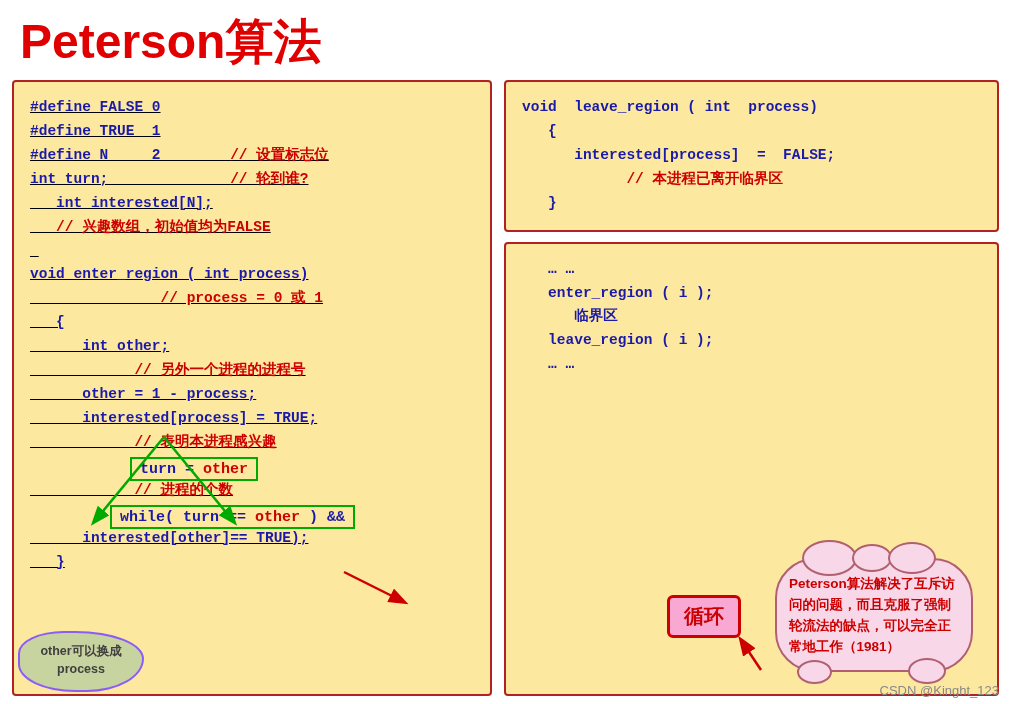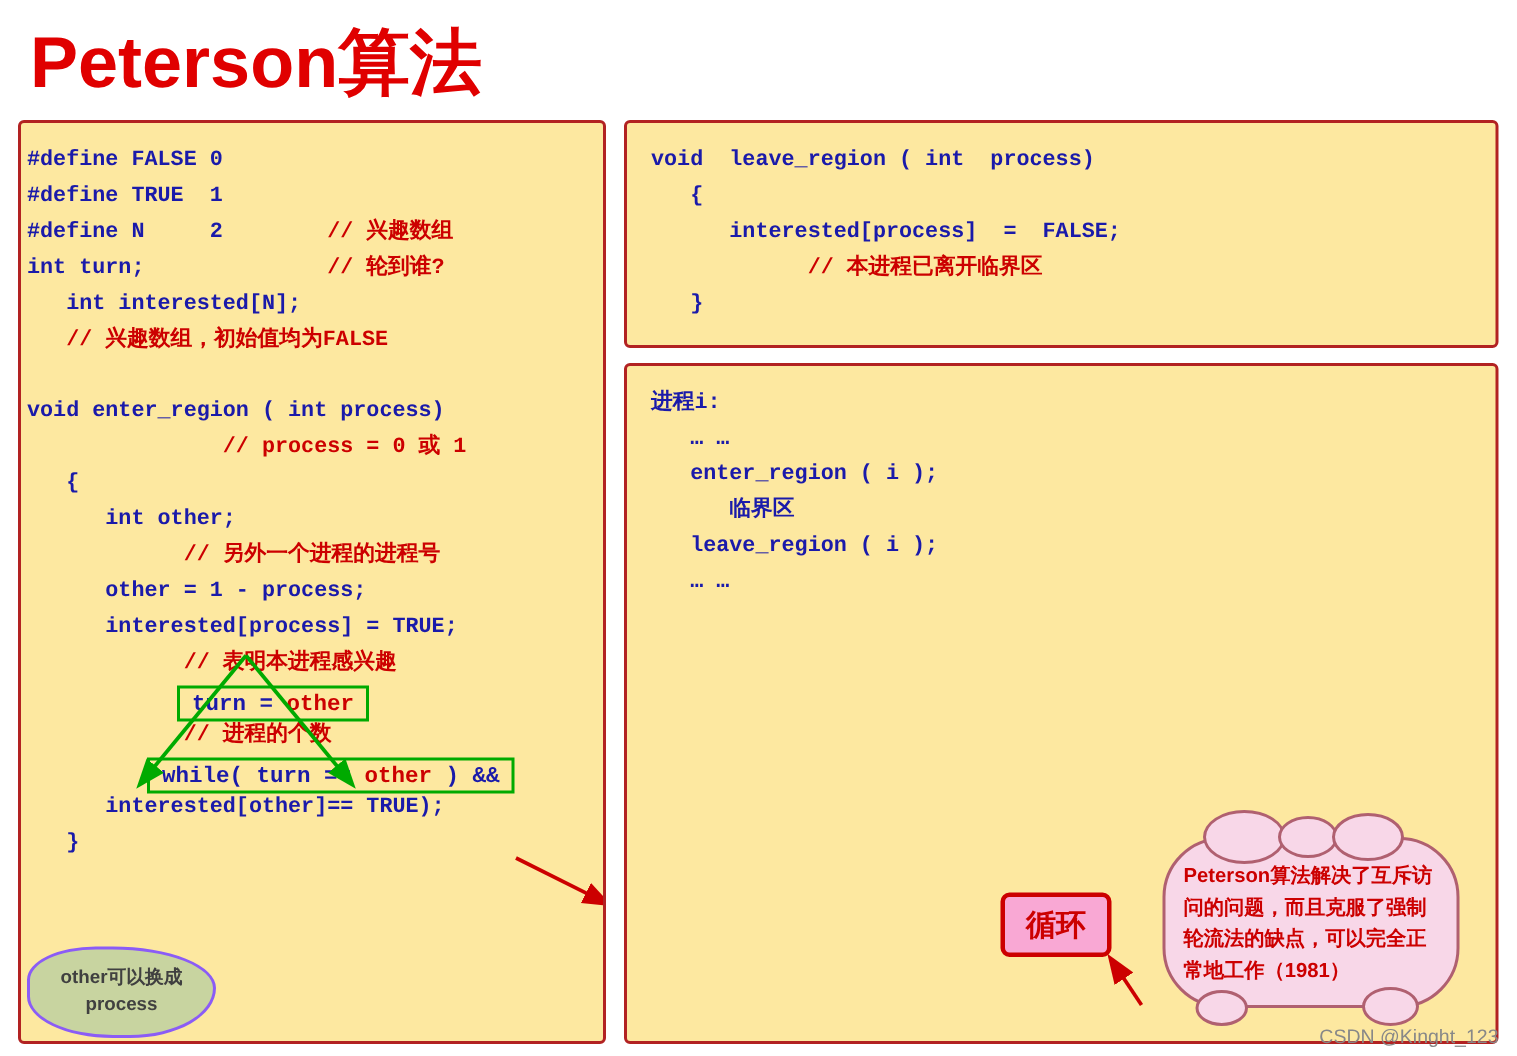--- a/index.html
+++ b/index.html
@@ -24,24 +24,25 @@
       display: flex;
       gap: 12px;
       padding: 0 12px 12px 12px;
       height: calc(704px - 76px);
     }
 
     .left-panel {
       background: #fde8a0;
       border: 2px solid #b22222;
       border-radius: 4px;
-      padding: 14px 4px;
-      width: 392px;
+      padding: 14px 16px;
+      width: 480px;
       position: relative;
       flex-shrink: 0;
+      text-decoration: underline;
     }
 
     .right-panel {
       display: flex;
       flex-direction: column;
       gap: 10px;
       flex: 1;
       justify-content: flex-end;
     }
 
@@ -125,21 +126,21 @@
 <body>
 
 <div class="page-title">Peterson算法</div>
 
 <div class="main-content">
 
   <div class="left-panel">
 
     <div class="code-line"><span class="code-blue">#define FALSE 0</span></div>
     <div class="code-line"><span class="code-blue">#define TRUE  1</span></div>
-    <div class="code-line"><span class="code-blue">#define N     2        </span><span class="code-red">// 兴趣数组</span></div>
+    <div class="code-line"><span class="code-blue">#define N     2        </span><span class="code-red">// 设置标志位</span></div>
     <div class="code-line"><span class="code-blue">int turn;              </span><span class="code-red">// 轮到谁?</span></div>
     <div class="code-line"><span class="code-blue">   int interested[N];</span></div>
     <div class="code-line"><span class="code-red">   // 兴趣数组，初始值均为FALSE</span></div>
     <div class="code-line">&nbsp;</div>
     <div class="code-line"><span class="code-blue">void enter_region ( int process)</span></div>
     <div class="code-line"><span class="code-red">               // process = 0 或 1</span></div>
     <div class="code-line"><span class="code-blue">   {</span></div>
     <div class="code-line"><span class="code-blue">      int other;</span></div>
     <div class="code-line"><span class="code-red">            // 另外一个进程的进程号</span></div>
     <div class="code-line"><span class="code-blue">      other = 1 - process;</span></div>
@@ -193,21 +194,20 @@
     <div class="right-top">
       <div class="code-line"><span class="code-blue">void  leave_region ( int  process)</span></div>
       <div class="code-line"><span class="code-blue">   {</span></div>
       <div class="code-line"><span class="code-blue">      interested[process]  =  FALSE;</span></div>
       <div class="code-line"><span class="code-red">            // 本进程已离开临界区</span></div>
       <div class="code-line"><span class="code-blue">   }</span></div>
     </div>
 
     <div class="right-bottom">
       <div class="right-bottom-inner">
-        <div class="code-line"><span class="code-blue">进程i:</span></div>
         <div class="code-line"><span class="code-blue">   … …</span></div>
         <div class="code-line"><span class="code-blue">   enter_region ( i );</span></div>
         <div class="code-line"><span class="code-blue">      临界区</span></div>
         <div class="code-line"><span class="code-blue">   leave_region ( i );</span></div>
         <div class="code-line"><span class="code-blue">   … …</span></div>
 
         <div style="position:absolute; bottom:8px; right:8px; width:198px;">
 
           <div style="position:relative; background:#f8d7e8; border:2px solid #b06070; border-radius:40px; padding:14px 12px 12px 12px; font-size:13.5px; font-weight:bold; color:#cc0000; line-height:1.55; font-family:Arial,sans-serif; z-index:2;">
 

